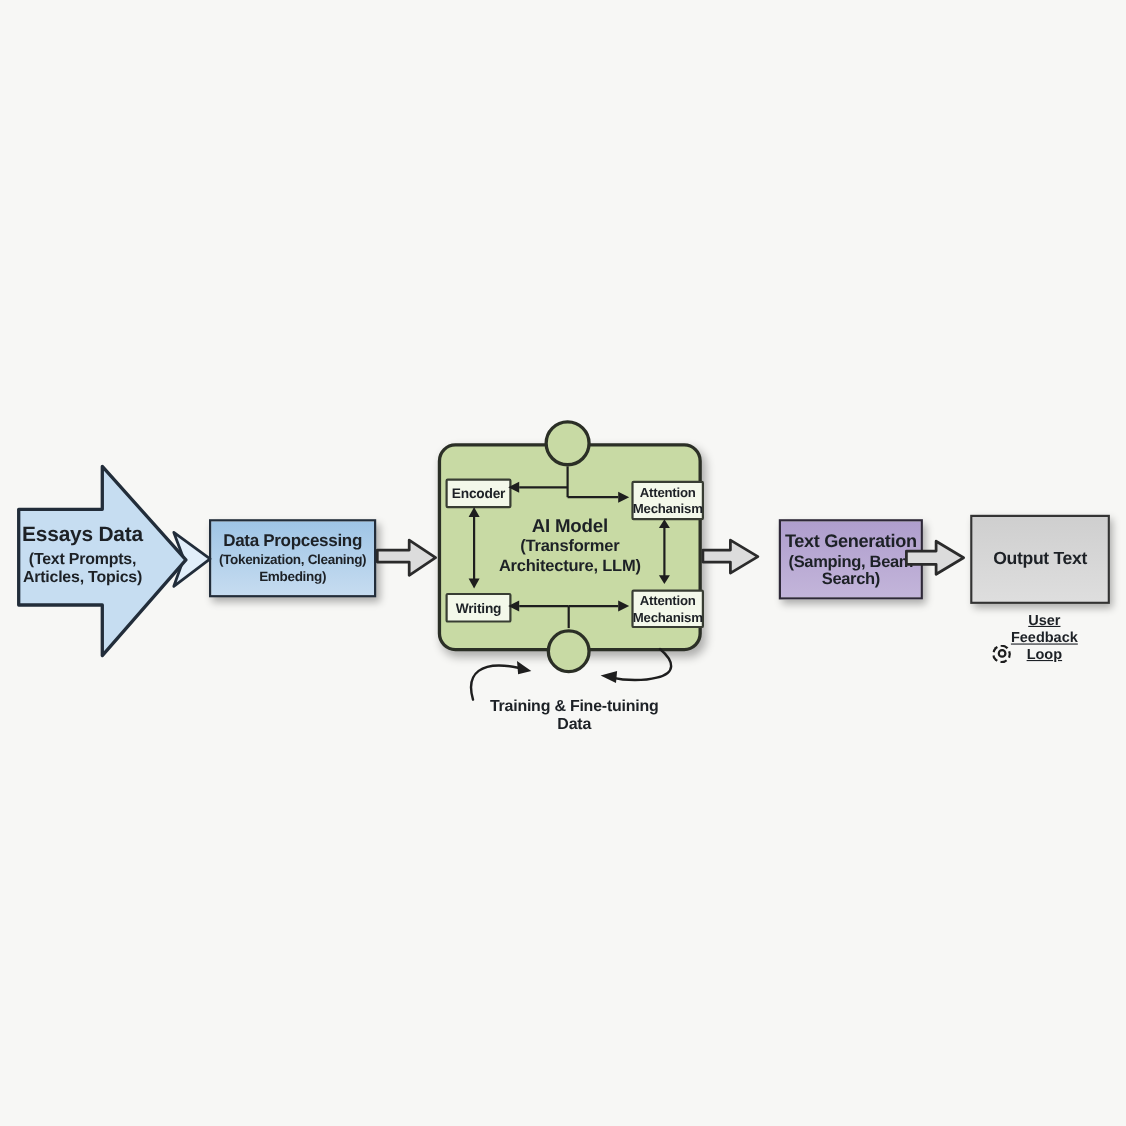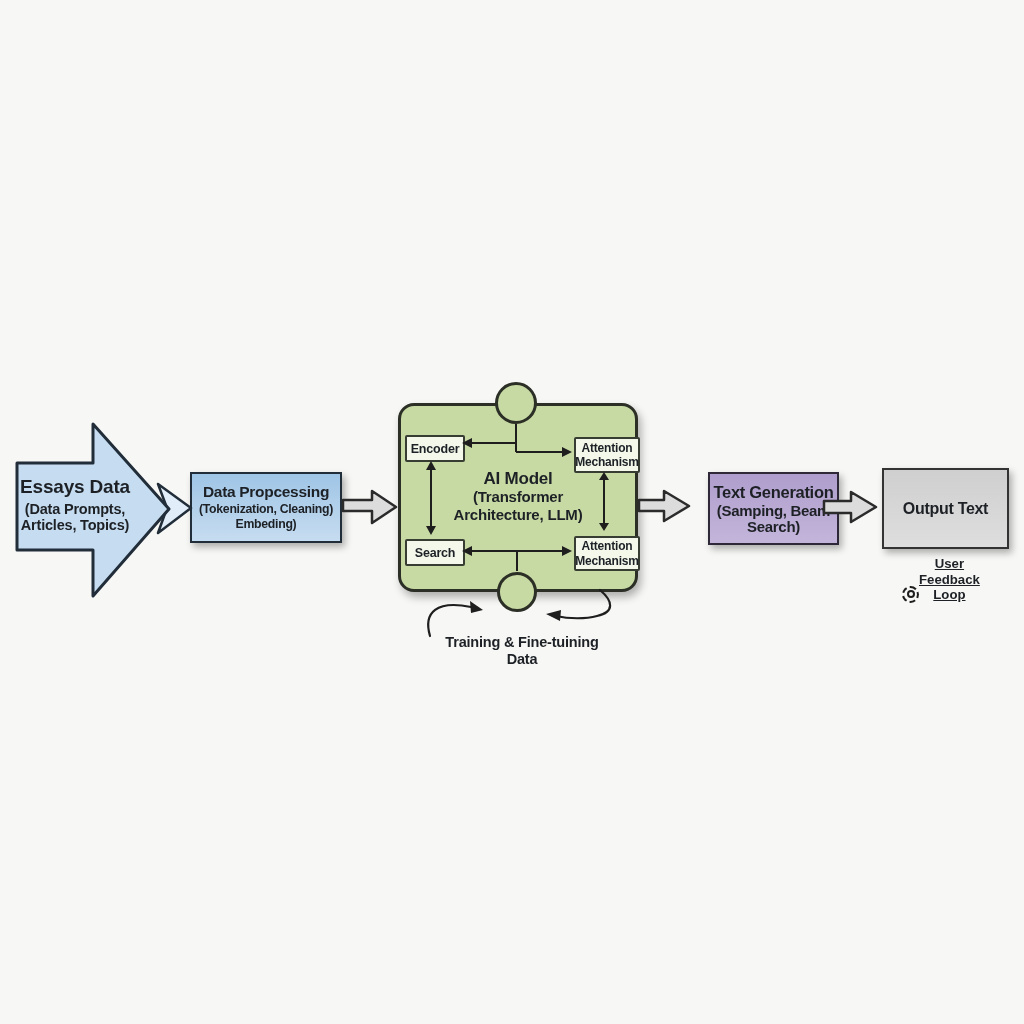--- a/index.html
+++ b/index.html
@@ -130,40 +130,40 @@
     <polygon class="connector-head" points="604,531 599,523 609,523"></polygon>
 
     <path class="curve" d="M430,636 C423,612 437,600 471,607"></path>
     <polygon class="connector-head" points="483,610 470,601 471,613"></polygon>
     <path class="curve" d="M600,590 C613,601 615,612 597,616 C586,619 569,619 556,616"></path>
     <polygon class="connector-head" points="546,614 561,610 560,621"></polygon>
   </svg>
 
   <div class="input-label">
     <div class="t">Essays Data</div>
-    <div class="s pre">(Data Prompts,
+    <div class="s pre">(Text Prompts,
 Articles, Topics)</div>
   </div>
 
   <div class="node processing-node">
     <div class="t">Data Propcessing</div>
     <div class="s pre">(Tokenization, Cleaning)
 Embeding)</div>
   </div>
 
   <div class="node model-node">
     <div class="model-title">
       <div class="t">AI Model</div>
       <div class="s pre">(Transformer
 Architecture, LLM)</div>
     </div>
     <div class="inner-box encoder-box">Encoder</div>
     <div class="inner-box attn-top pre">Attention
 Mechanism</div>
-    <div class="inner-box decoder-box">Search</div>
+    <div class="inner-box decoder-box">Writing</div>
     <div class="inner-box attn-bottom pre">Attention
 Mechanism</div>
   </div>
   <div class="circle circle-top"></div>
   <div class="circle circle-bottom"></div>
 
   <div class="node generation-node">
     <div class="t">Text Generation</div>
     <div class="s pre">(Samping, Beam
 Search)</div>

